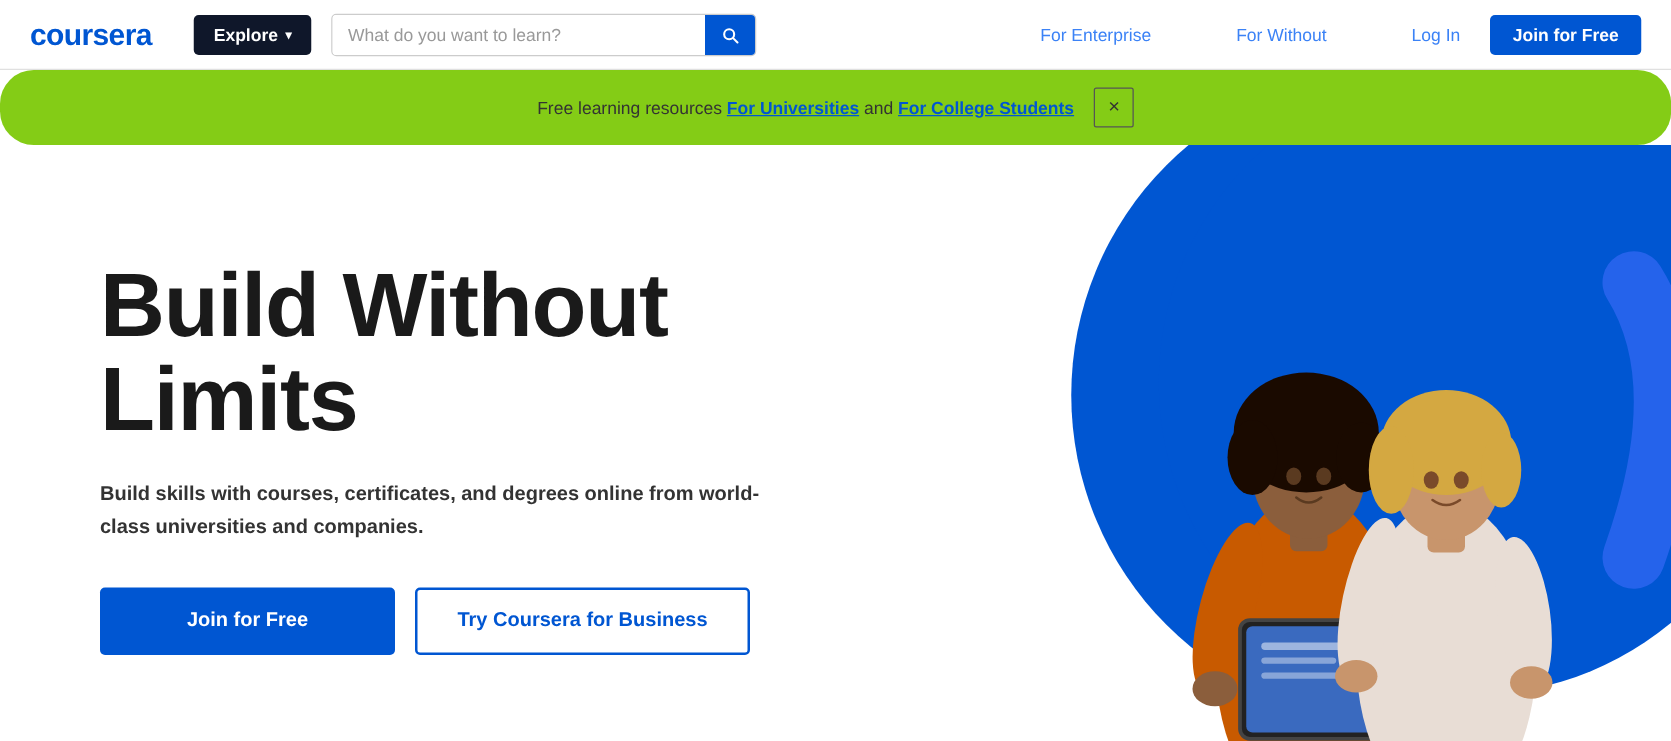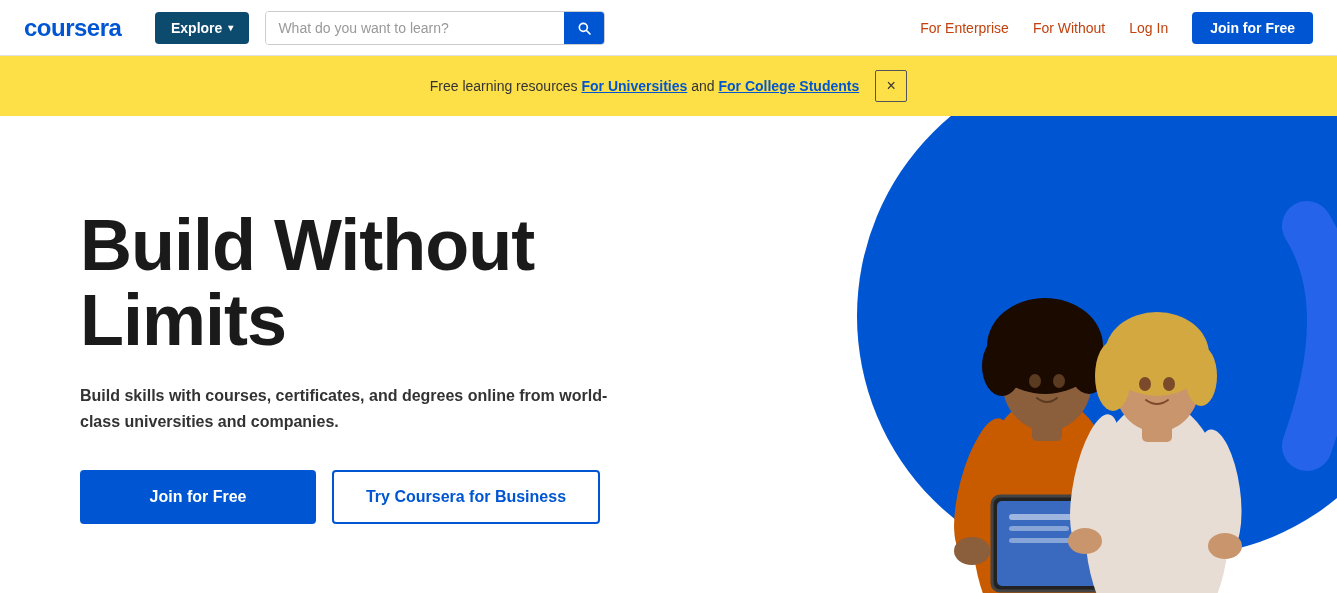--- a/index.html
+++ b/index.html
@@ -27,21 +27,21 @@
     }
 
     .nav-logo {
       display: flex;
       align-items: center;
       gap: 4px;
       text-decoration: none;
     }
 
     .explore-btn {
-      background: #0c4a6e;
+      background: #0f172a;
       color: #fff;
       border: none;
       border-radius: 4px;
       padding: 8px 16px;
       font-size: 14px;
       font-weight: 600;
       cursor: pointer;
       display: flex;
       align-items: center;
       gap: 6px;
@@ -96,47 +96,49 @@
     }
 
     .nav-links {
       display: flex;
       align-items: center;
       gap: 24px;
     }
 
     .nav-link {
       font-size: 14px;
-      color: #c2410c;
+      color: #3b82f6;
       text-decoration: none;
       font-weight: 400;
       cursor: pointer;
+      margin-left: 44px;
     }
 
     .join-btn {
       background: #0056D2;
       color: #fff;
       border: none;
       border-radius: 4px;
       padding: 8px 18px;
       font-size: 14px;
       font-weight: 700;
       cursor: pointer;
       white-space: nowrap;
     }
 
     
     .banner {
-      background: #fde047;
+      background: #84cc16;
       display: flex;
       align-items: center;
       justify-content: center;
       padding: 14px 24px;
       gap: 16px;
       position: relative;
+      border-radius: 27px;
     }
 
     .banner-text {
       font-size: 14px;
       color: #333;
     }
 
     .banner-text a {
       color: #0056D2;
       font-weight: 700;

